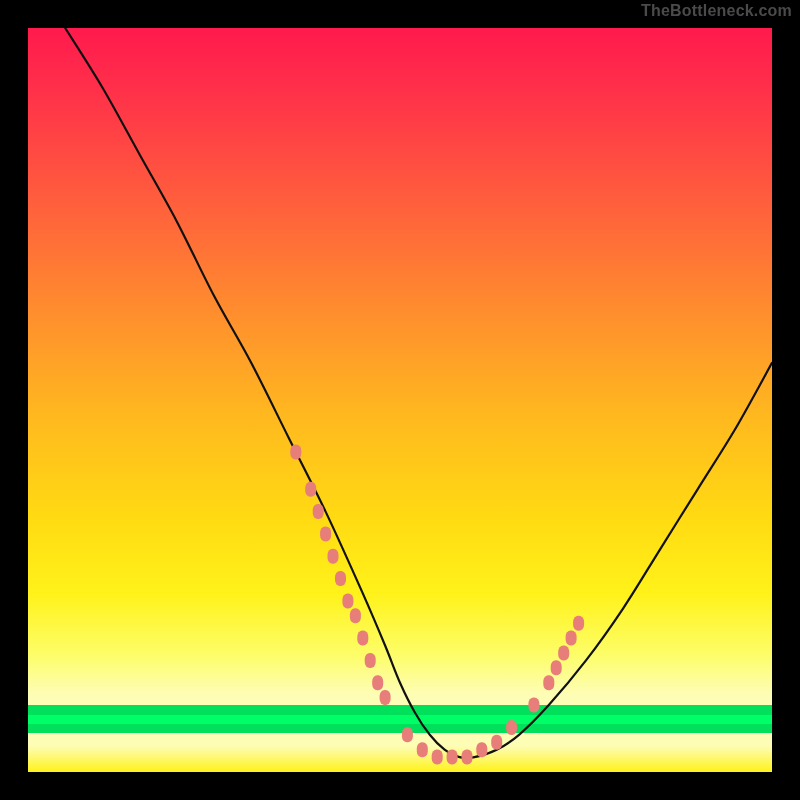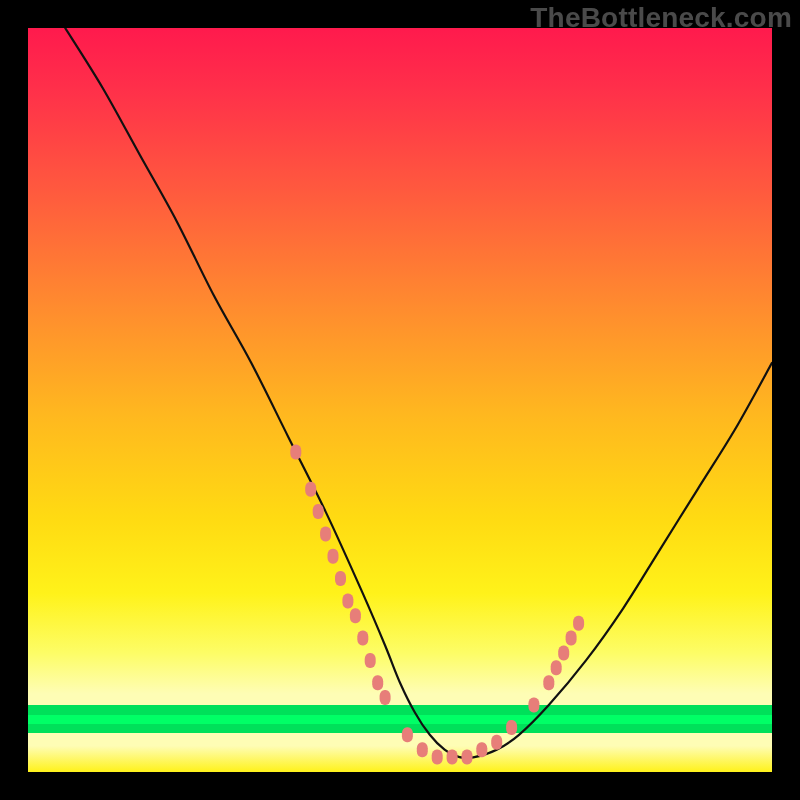--- a/index.html
+++ b/index.html
@@ -15,21 +15,21 @@
     position: relative;
     width: 800px;
     height: 800px;
     background: #000;
   }
   .watermark {
     position: absolute;
     top: 2px;
     right: 8px;
     color: #4a4a4a;
-    font-size: 28px;
+    font-size: 16px;
     font-weight: 600;
     letter-spacing: 0.2px;
     z-index: 10;
   }
   .plot-area {
     position: absolute;
     left: 28px;
     top: 28px;
     width: 744px;
     height: 744px;

